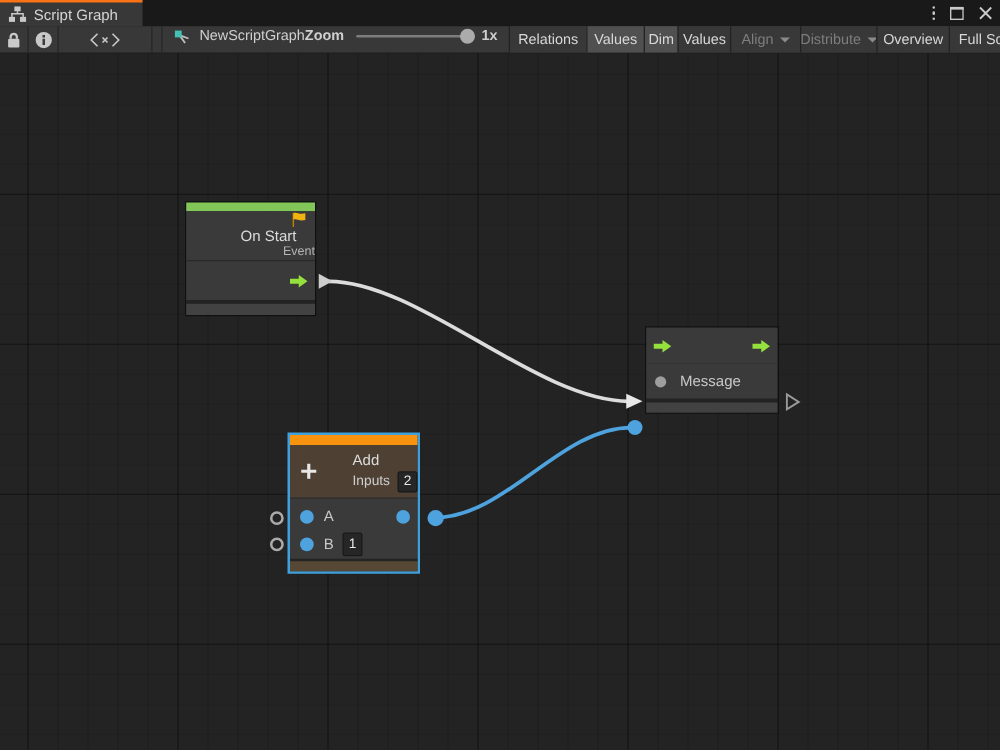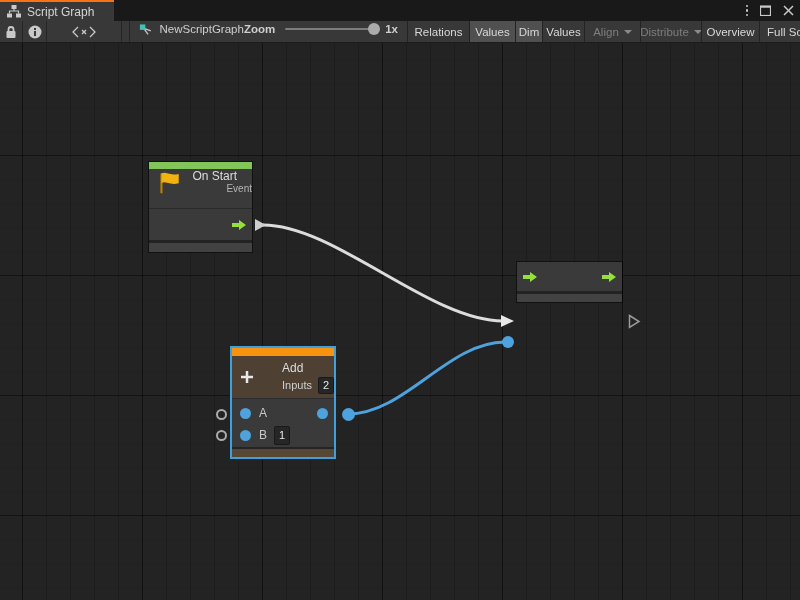--- a/index.html
+++ b/index.html
@@ -45,21 +45,21 @@
       linear-gradient(to bottom, rgba(0,0,0,0.07) 1px, transparent 1px);
     background-size:120px 120px, 120px 120px, 24px 24px, 24px 24px;
     background-position:22px 0, 0 112px, 22px 0, 0 16px; }
   .wires { position:absolute; left:0; top:0; width:800px; height:557px; z-index:1; }
   .node { position:absolute; z-index:2; }
   .outport { position:absolute; z-index:3; }
 
   
   .nsec { background:#3a3a3a; }
   .node-plain { box-shadow:0 0 0 1px rgba(0,0,0,0.5); }
-  .hdr { display:flex; align-items:flex-start; border-bottom:1px solid #2a2a2a; background:#3a3a3a; }
+  .hdr { display:flex; align-items:flex-end; border-bottom:1px solid #2a2a2a; background:#3a3a3a;flex-direction:column; }
   .t-big { font-size:12px; color:#dcdcdc; line-height:14px; }
   .t-big2 { font-size:13px; color:#dcdcdc; line-height:15px; }
   .t-small { font-size:10px; color:#b5b5b5; line-height:12px;margin-left:34px; }
   .gap { height:3px; background:#232323; }
   .ftr { background:#424242; }
 
   .arrow-green { display:block; }
   .dot { border-radius:50%; }
   .dot-blue { width:11px; height:11px; background:#4ea2dd; }
   .dot-grey { width:9px; height:9px; background:#9e9e9e; }
@@ -213,20 +213,24 @@
 
     <div class="node node-plain" style="left:517px; top:219px; width:105px">
       <div class="nsec" style="height:29px; display:flex; align-items:center; justify-content:space-between; padding:0 5px">
         <svg width="16" height="12" viewBox="0 0 16 12">
           <path d="M1 4 h7 V1 l7 5 -7 5 V8 H1 z" fill="#94e03c"></path>
           </svg>
         <svg width="16" height="12" viewBox="0 0 16 12">
           <path d="M1 4 h7 V1 l7 5 -7 5 V8 H1 z" fill="#94e03c"></path>
           </svg>
       </div>
+      <div class="nsec" style="height:28px; display:flex; align-items:center; padding-left:7px">
+        <span class="dot dot-grey"></span>
+        <span class="plabel" style="margin-left:11px">Message</span>
+      </div>
       <div class="gap"></div>
       <div class="ftr" style="height:8px"></div>
     </div>
 
     <div class="outport tri-solid" style="left:501px; top:271.5px; border-left:13px solid #e8e8e8"></div>
     <div class="outport dot" style="left: 502px; top: 293px; width: 12px; height: 12px; background-color: rgb(78, 162, 221);"></div>
     <svg class="outport" style="left:628px; top:271px" width="13" height="15" viewBox="0 0 13 15">
       <path d="M1.5 1.5 L11 7.5 L1.5 13.5 Z" fill="none" stroke="#9a9a9a" stroke-width="1.5"></path>
     </svg>
 

